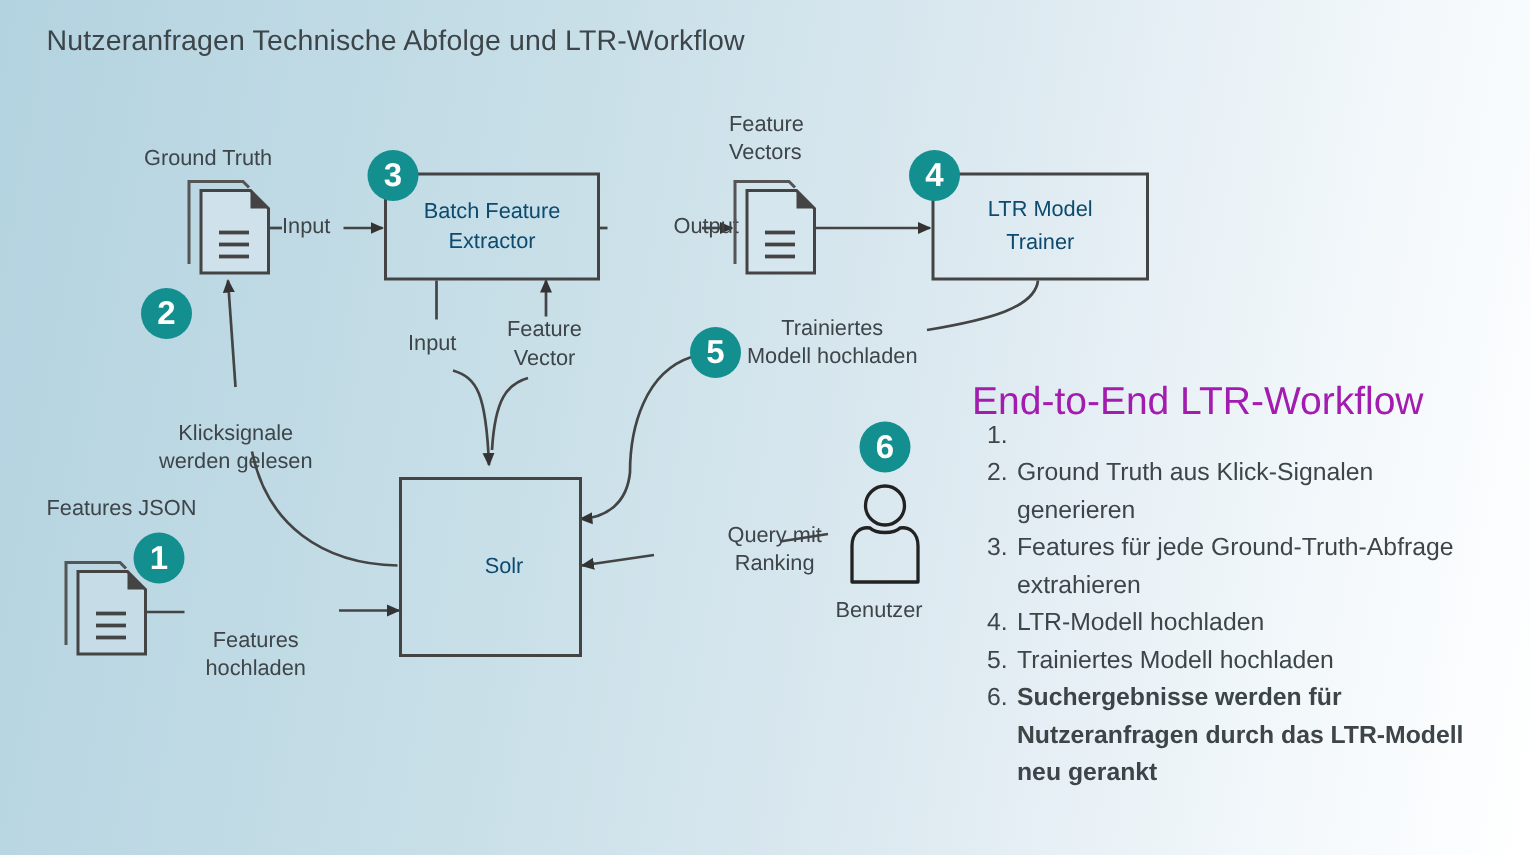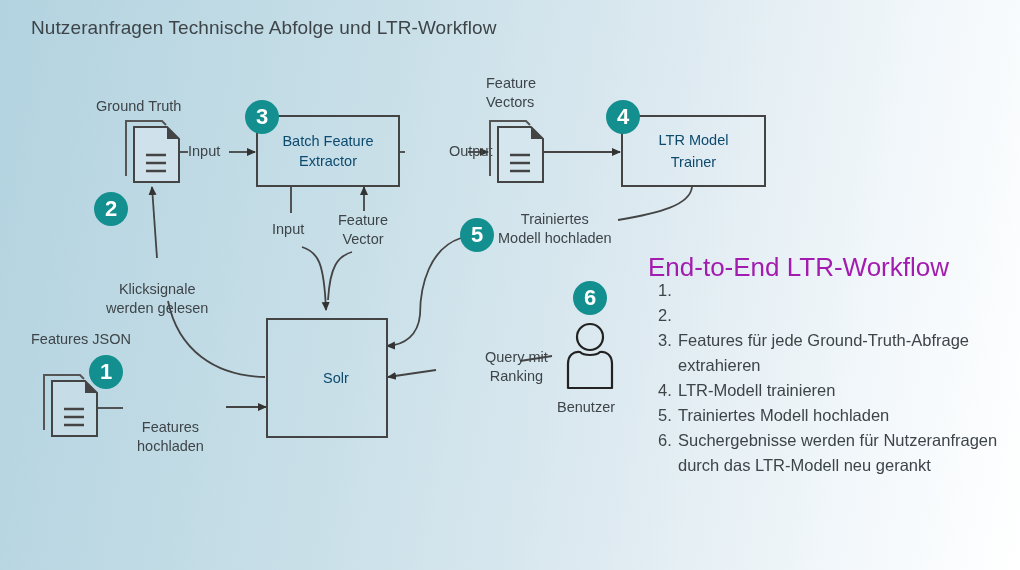--- a/index.html
+++ b/index.html
@@ -131,30 +131,31 @@
 </svg>
 <div class="abs lbl" style="left:557px; top:398px;">Benutzer</div>
 
 <div class="abs wf-title">End-to-End LTR-Workflow</div>
 <ol class="abs wf-list">
   <li>
       <span class="num">1.</span>
     </li>
   <li>
       <span class="num">2.</span>
+      <span style="width:290px;">Ground Truth aus Klick-Signalen generieren</span>
     </li>
   <li>
       <span class="num">3.</span>
       <span style="width:330px;">Features für jede Ground-Truth-Abfrage extrahieren</span>
     </li>
   <li>
       <span class="num">4.</span>
-      <span>LTR-Modell trainieren</span>
+      <span>LTR-Modell hochladen</span>
     </li>
   <li>
       <span class="num">5.</span>
       <span>Trainiertes Modell hochladen</span>
     </li>
   <li>
       <span class="num">6.</span>
-      <span style="width:320px;">Suchergebnisse werden für Nutzeranfragen durch das LTR-Modell neu gerankt</span>
+      <span style="width:320px;font-weight:bold;">Suchergebnisse werden für Nutzeranfragen durch das LTR-Modell neu gerankt</span>
     </li>
 </ol>
 
 </body></html>

